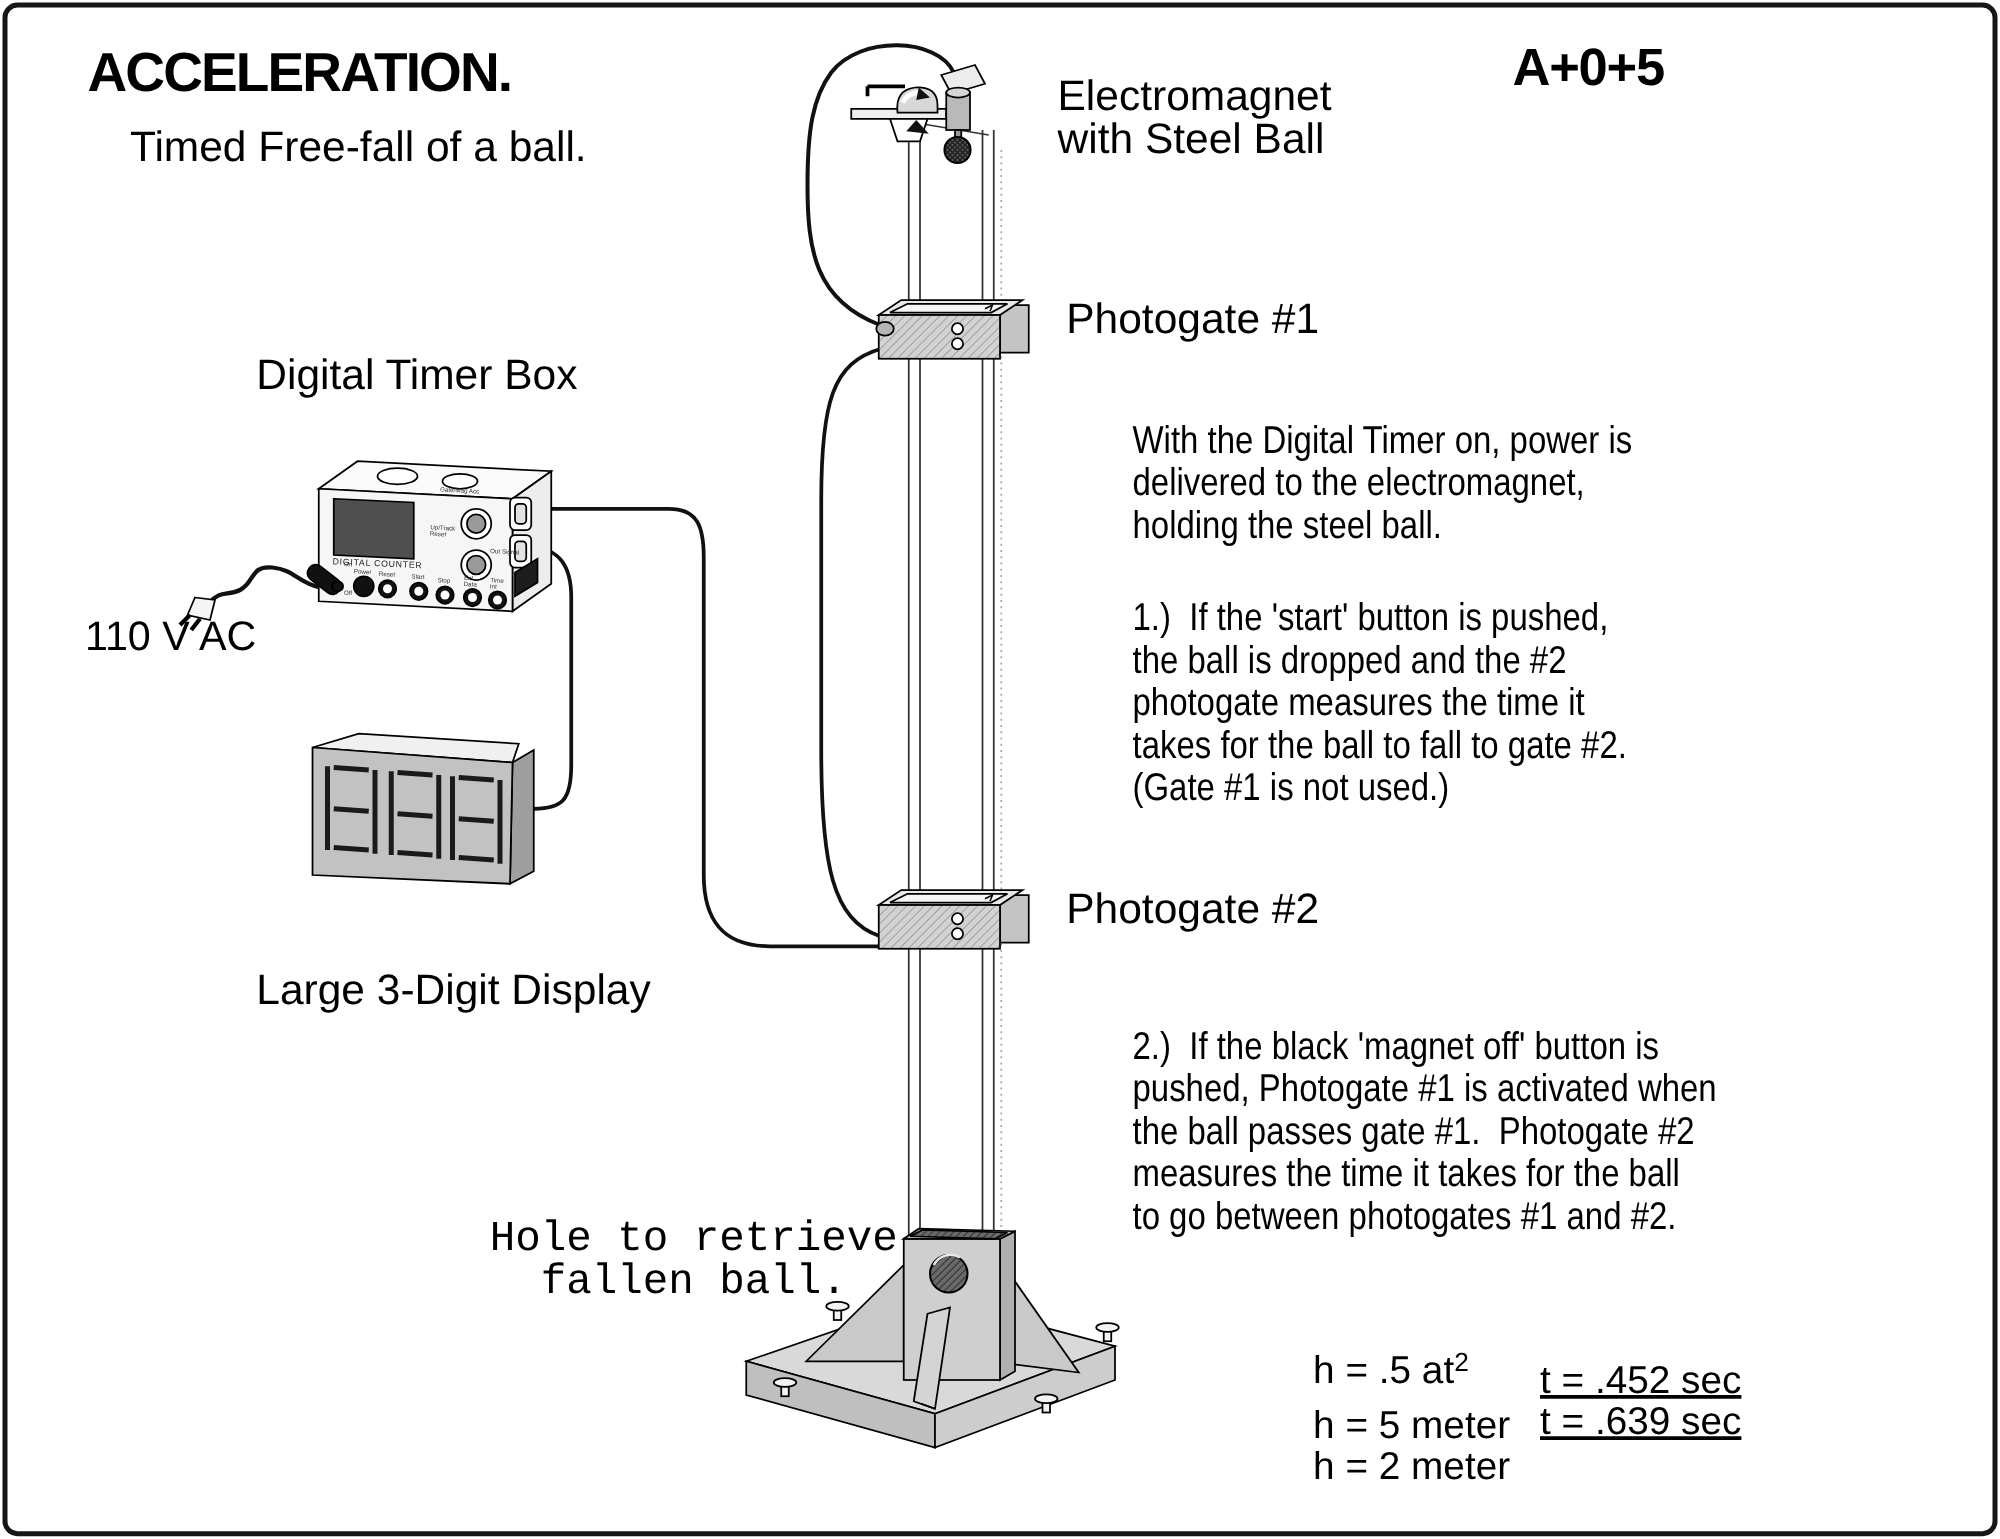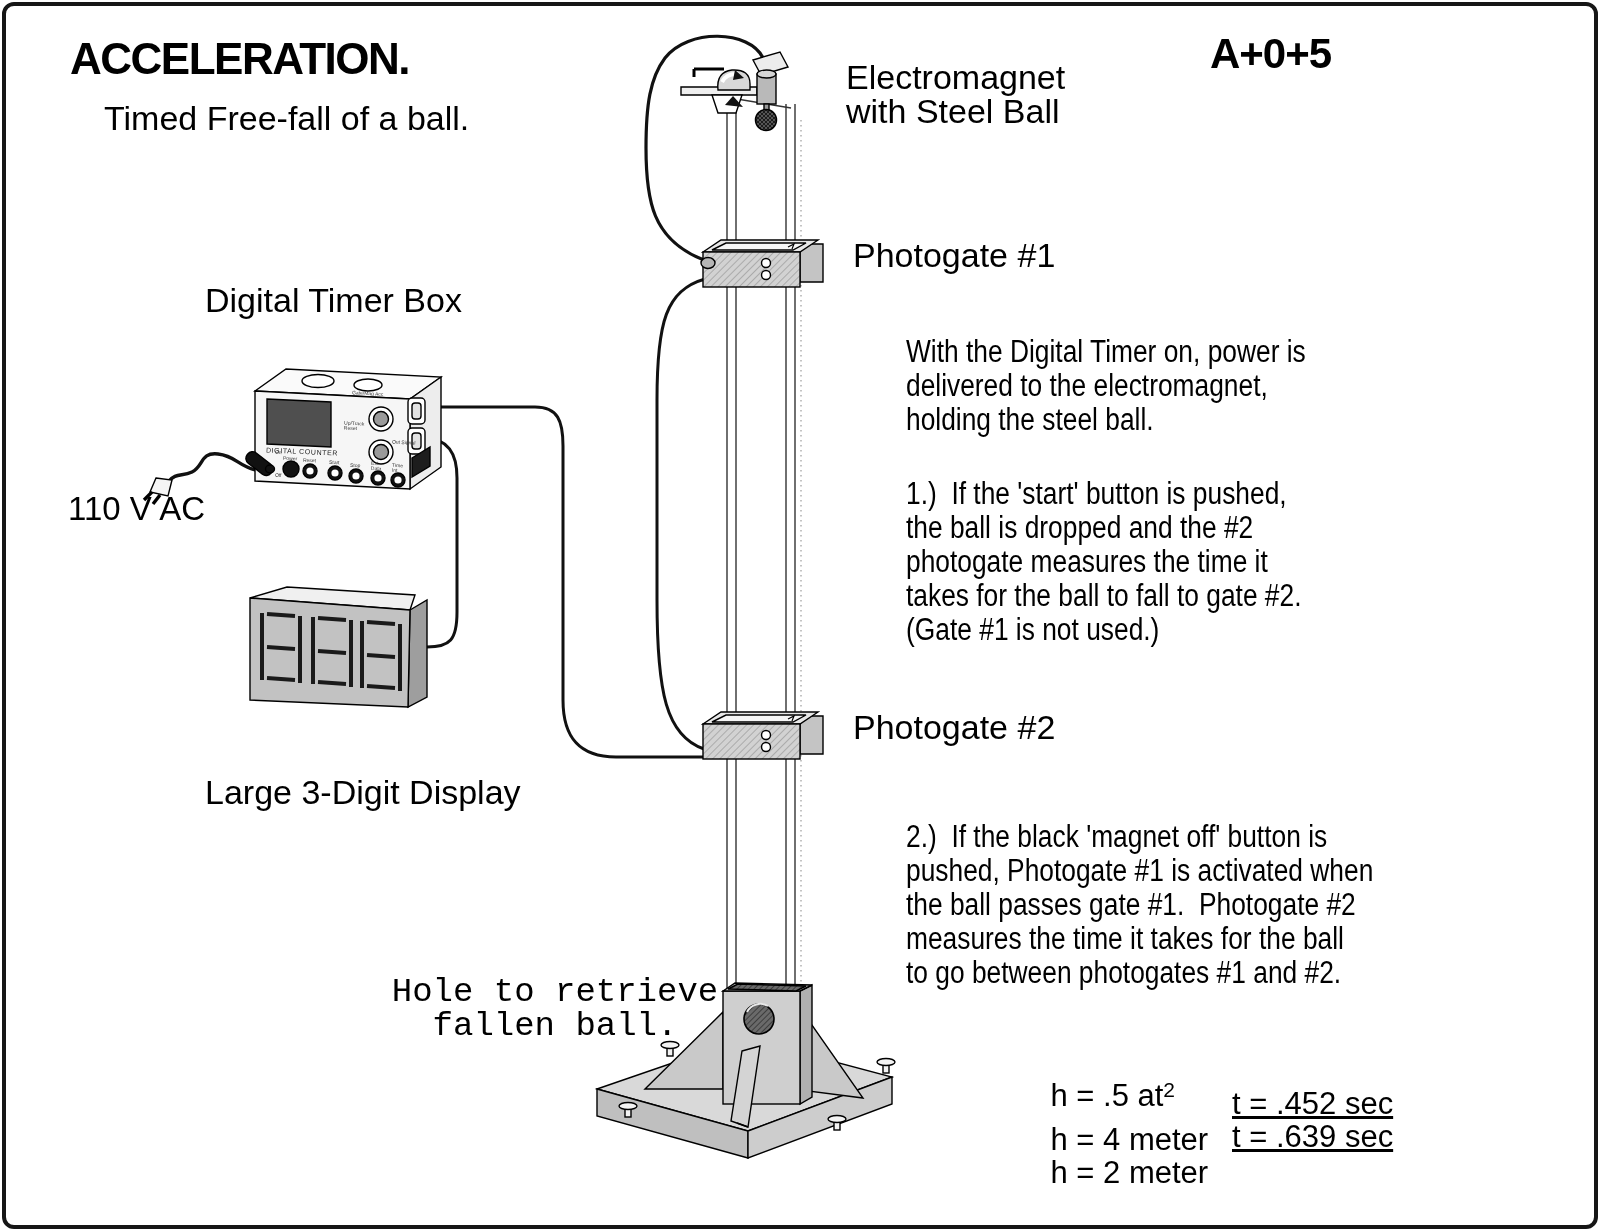--- a/index.html
+++ b/index.html
@@ -254,21 +254,21 @@
   <div class="txt para para-2">2.)  If the black 'magnet off' button is
 pushed, Photogate #1 is activated when
 the ball passes gate #1.  Photogate #2
 measures the time it takes for the ball
 to go between photogates #1 and #2.</div>
 
   <div class="txt eq eq-1">
     <span>h = .5 at</span><span class="eq-sup">2</span>
   </div>
   <div class="txt eq eq-row eq-r1">
-    <span>h = 4 meter</span>
+    <span>h = 5 meter</span>
     <span class="eq-t">t = .452 sec</span>
   </div>
   <div class="txt eq eq-row eq-r2">
     <span>h = 2 meter</span>
     <span class="eq-t">t = .639 sec</span>
   </div>
 
   <div class="nameplate">DIGITAL COUNTER</div>
   <div class="tiny" style="left:352px;top:391px;">Gate/Mag Acc</div>
   <div class="tiny" style="left:344px;top:421px;">Up/Track

